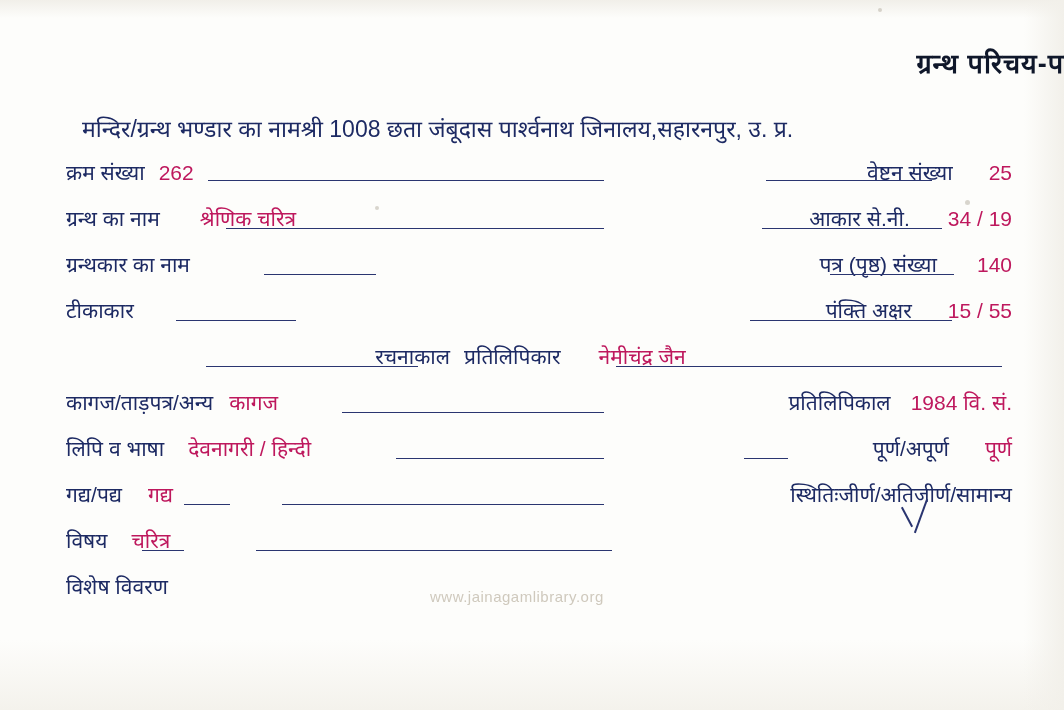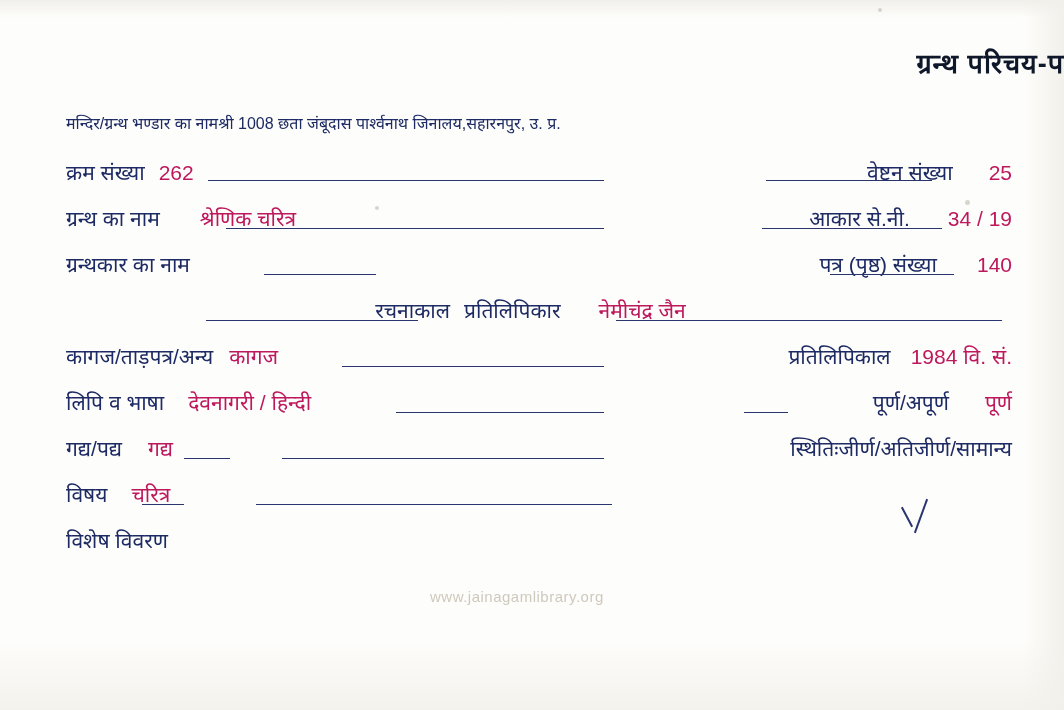--- a/index.html
+++ b/index.html
@@ -48,23 +48,23 @@
     text-align: right;
     font-size: 27px;
     font-weight: 700;
     letter-spacing: 1px;
     color: #0f172a;
   }
 
   .header-line {
     position: absolute;
     top: 112px;
-    left: 66px;
+    left: 82px;
     right: 40px;
-    font-size: 16px;
+    font-size: 23px;
     white-space: nowrap;
     color: #1d2a63;
   }
   .header-line .val {
     font-family: "Liberation Sans", sans-serif;
   }
 
   .rows {
     position: absolute;
     top: 160px;
@@ -184,20 +184,32 @@
         <span class="value"></span>
         <span class="rule" style="left:198px;width:112px;top:22px;"></span>
       </div>
       <div class="col right">
         <span class="label">पत्र (पृष्ठ) संख्या</span>
         <span class="value" style="margin-left:40px;">140</span>
         <span class="rule" style="left:216px;right:58px;top:22px;"></span>
       </div>
     </div>
 
+    <div class="row">
+      <div class="col left">
+        <span class="label">टीकाकार</span>
+        <span class="value"></span>
+        <span class="rule" style="left:110px;width:120px;top:22px;"></span>
+      </div>
+      <div class="col right">
+        <span class="label">पंक्ति अक्षर</span>
+        <span class="value" style="margin-left:36px;">15 / 55</span>
+        <span class="rule" style="left:136px;right:60px;top:22px;"></span>
+      </div>
+    </div>
 
     <div class="row">
       <div class="col right">
         <span class="label">रचनाकाल</span>
         <span class="value"></span>
         <span class="rule" style="left:140px;right:46px;top:22px;"></span>
       </div>
       <div class="col left">
         <span class="label">प्रतिलिपिकार</span>
         <span class="value" style="margin-left:38px;">नेमीचंद्र जैन</span>

